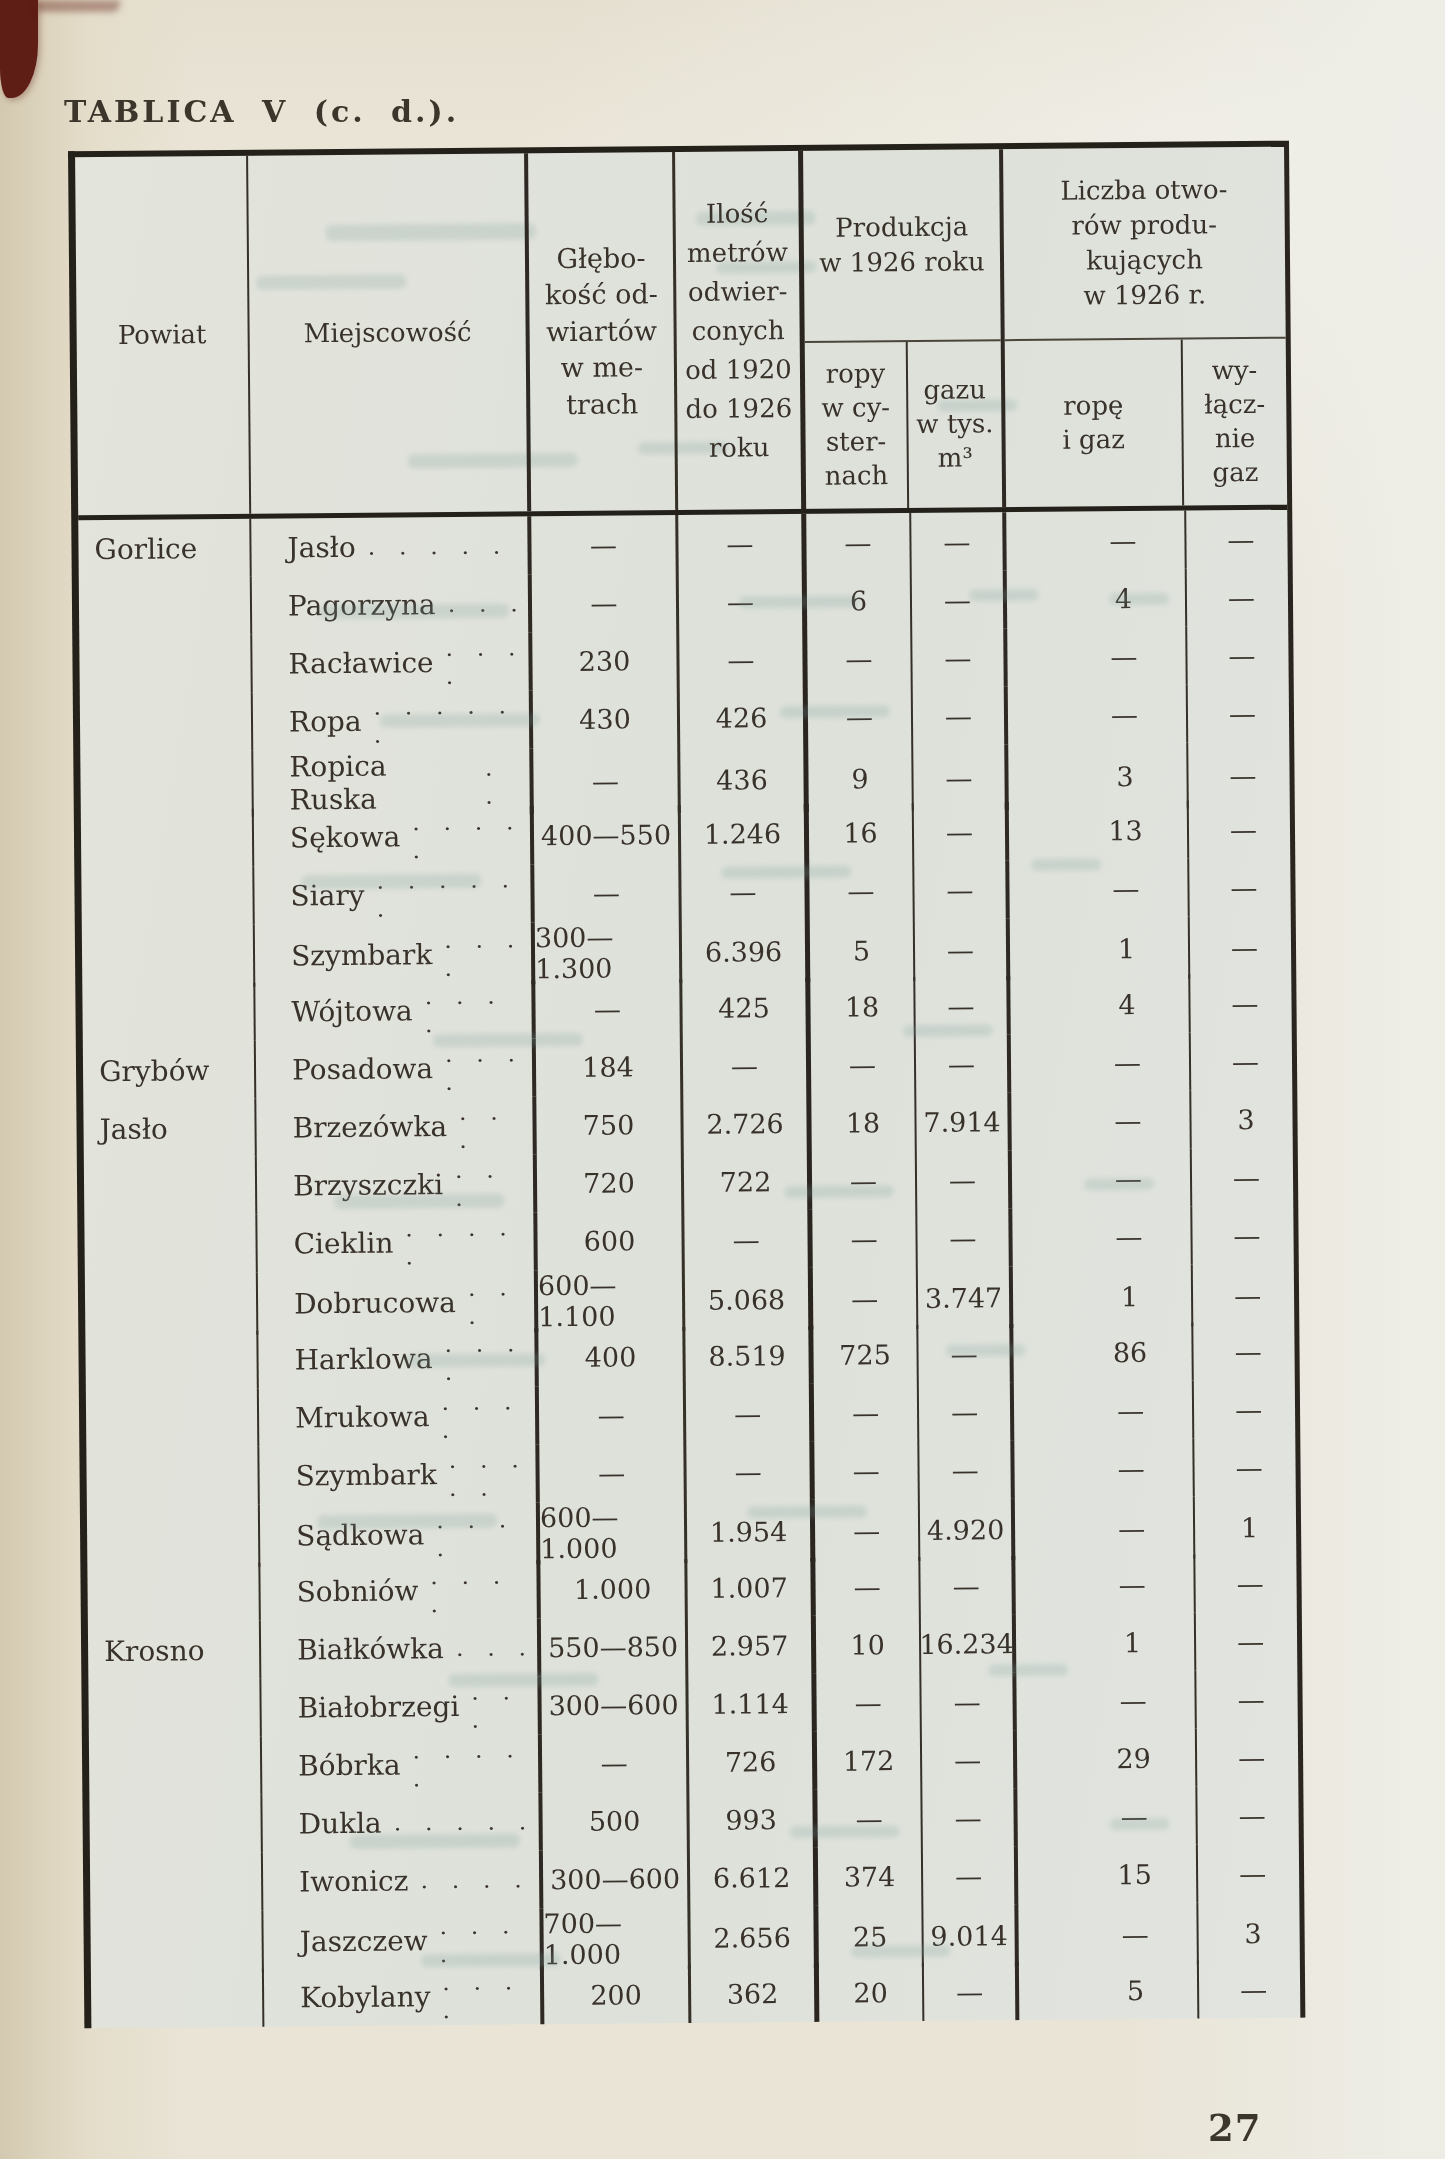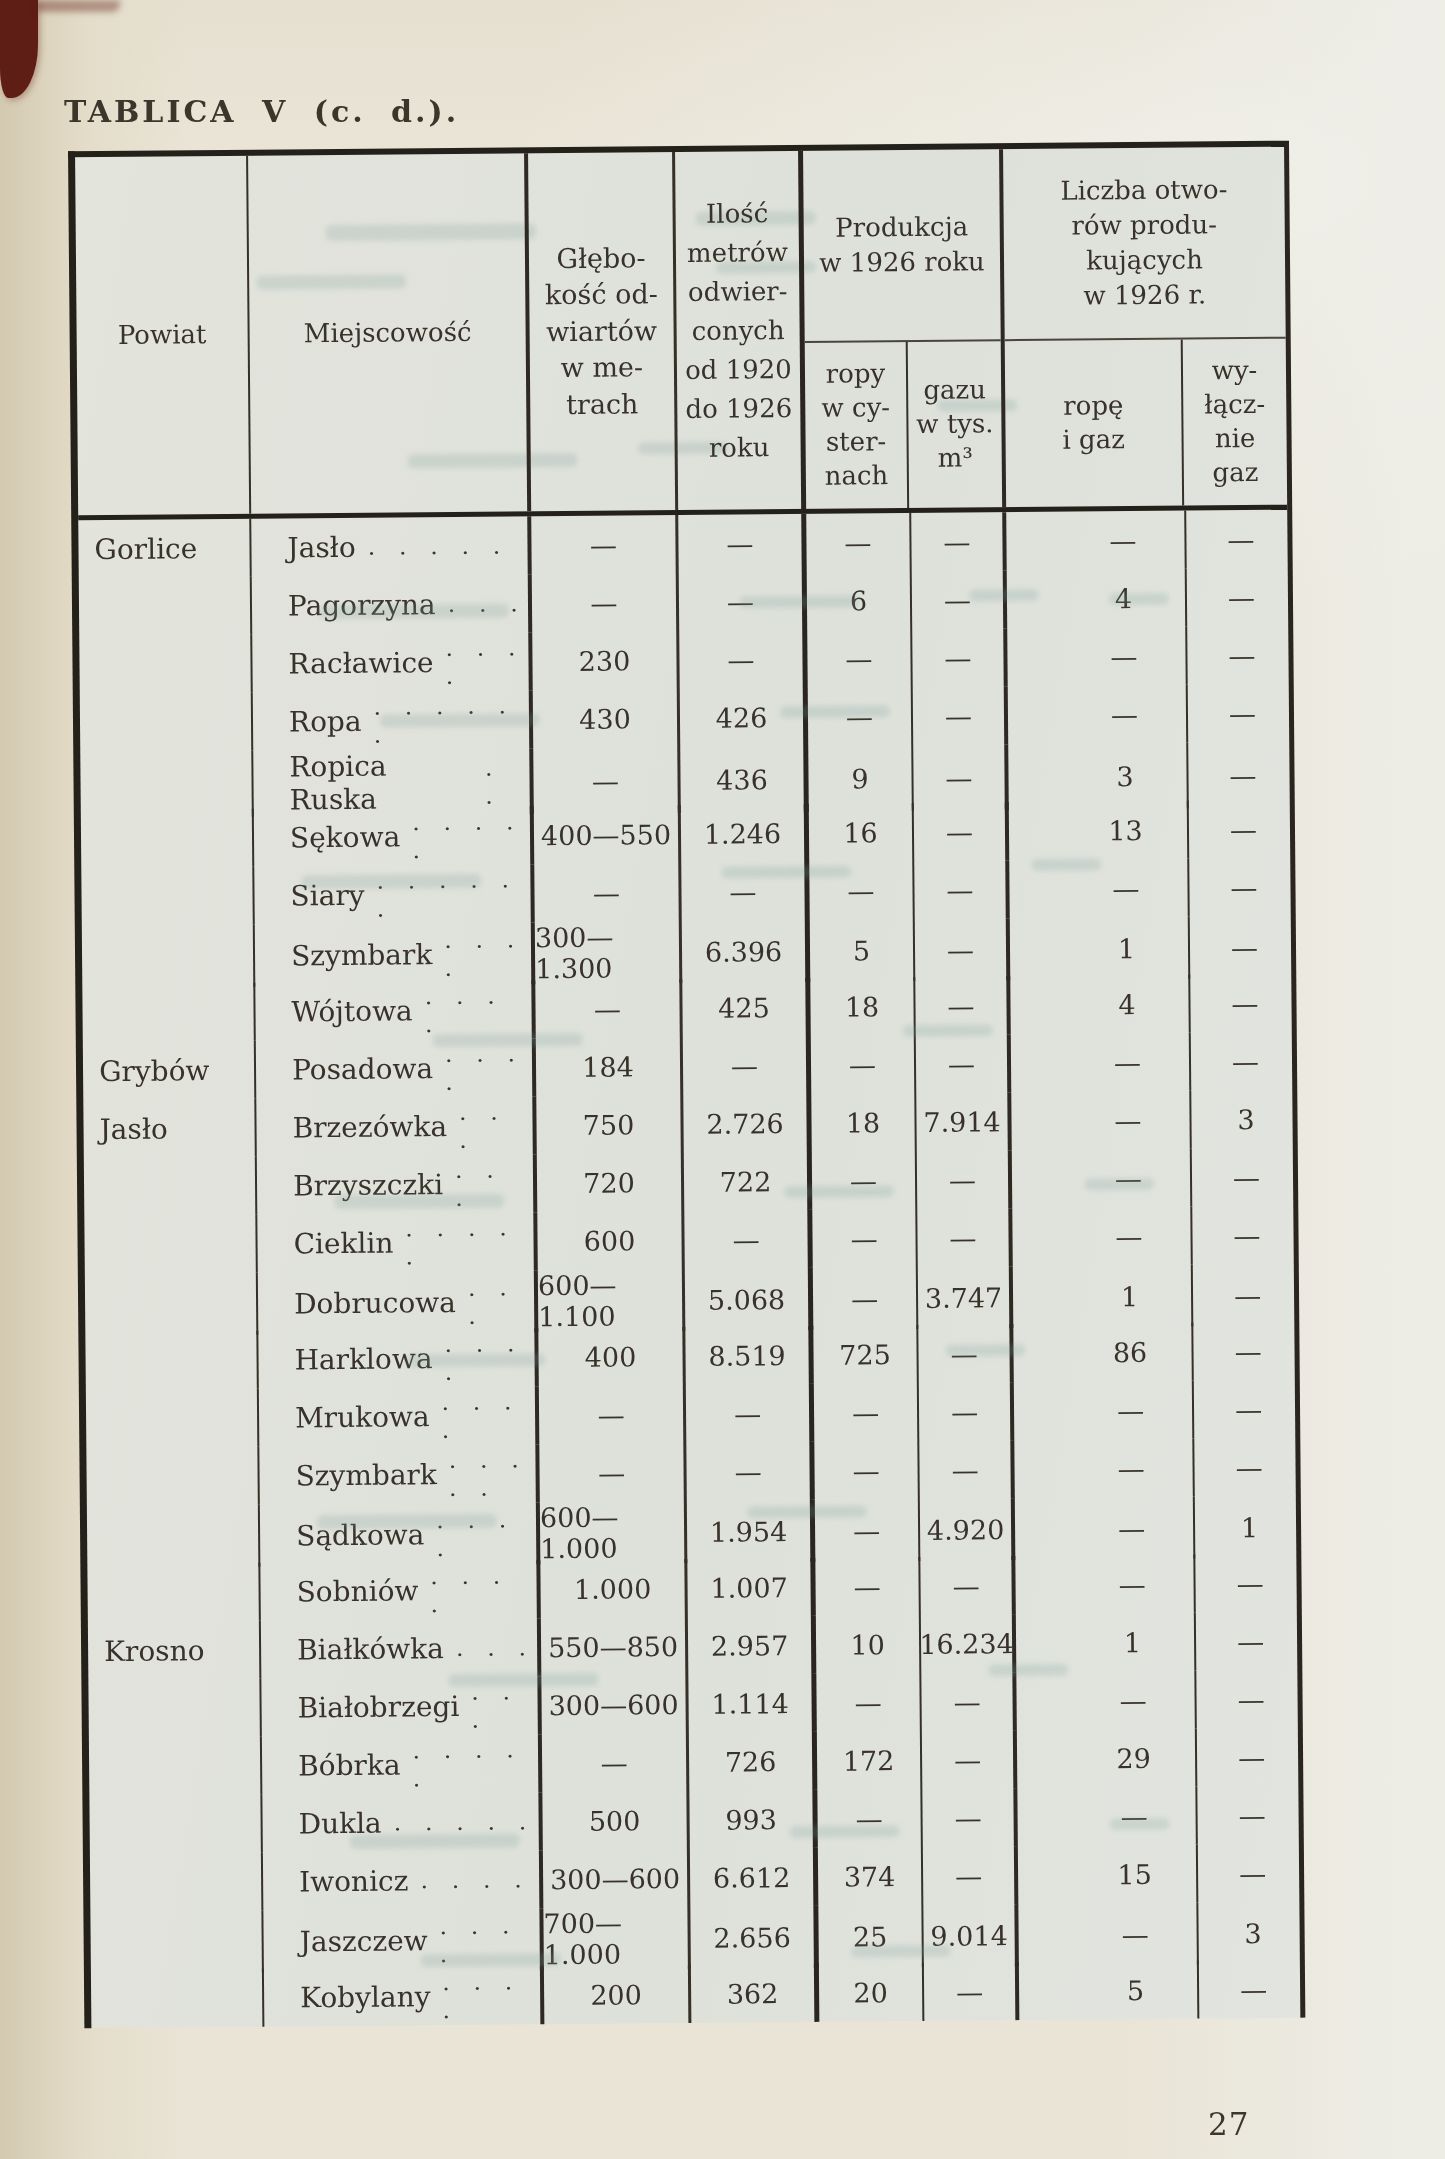--- a/index.html
+++ b/index.html
@@ -28,21 +28,21 @@
     position:absolute;left:34px;top:0;width:86px;height:12px;
     background:rgba(94,29,21,.40);filter:blur(3px);border-radius:0 0 8px 8px;
   }
   .page-title{
     position:absolute;left:64px;top:94px;
     font-size:30px;font-weight:700;letter-spacing:3px;word-spacing:12px;
     color:#3c352b;
   }
   .page-number{
     position:absolute;left:1208px;top:2106px;
-    font-size:31px;font-weight:400;color:#3c362d;letter-spacing:1px;
+    font-size:37px;font-weight:700;color:#3c362d;letter-spacing:1px;
   }
 
   
   .table-wrap{
     position:absolute;left:68px;top:146px;width:1221px;
     border-top:6px solid #24201a;
     border-left:7px solid #24201a;
     border-right:5px solid #2a251f;
     background:linear-gradient(100deg,#e3e4dc,#dde1da 55%,#e2e5df);
     transform:rotate(-0.5deg);

